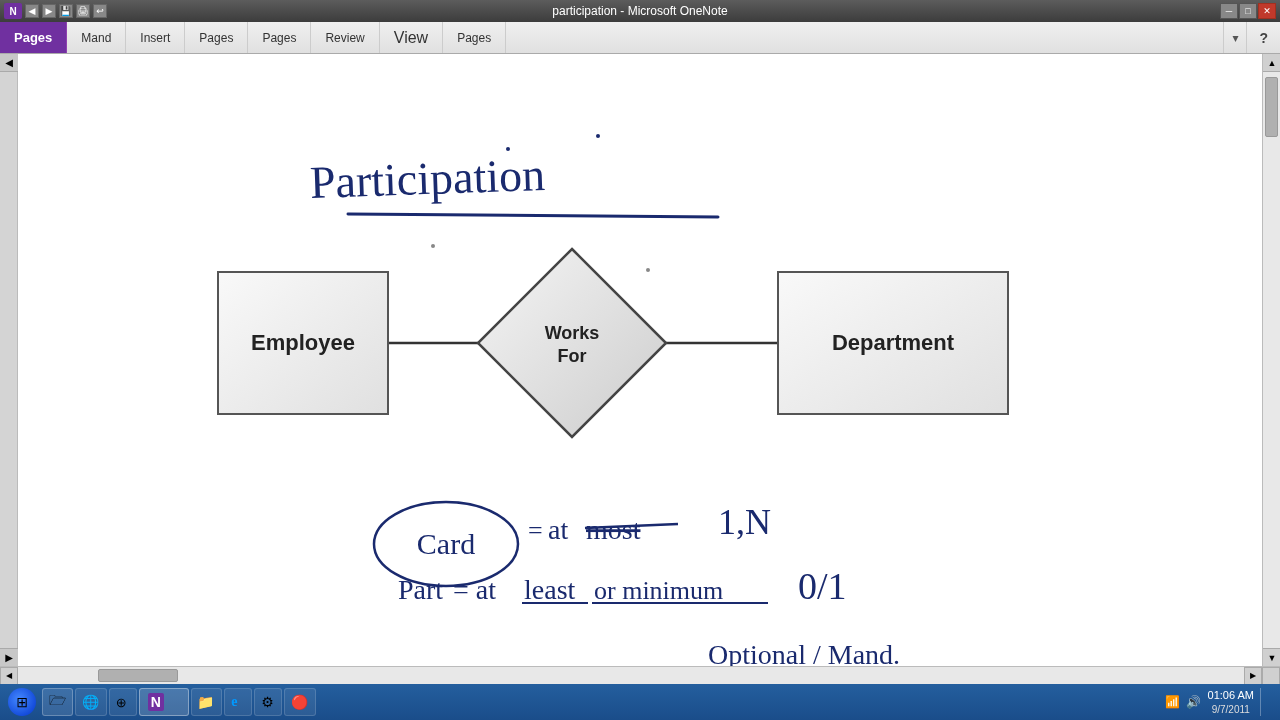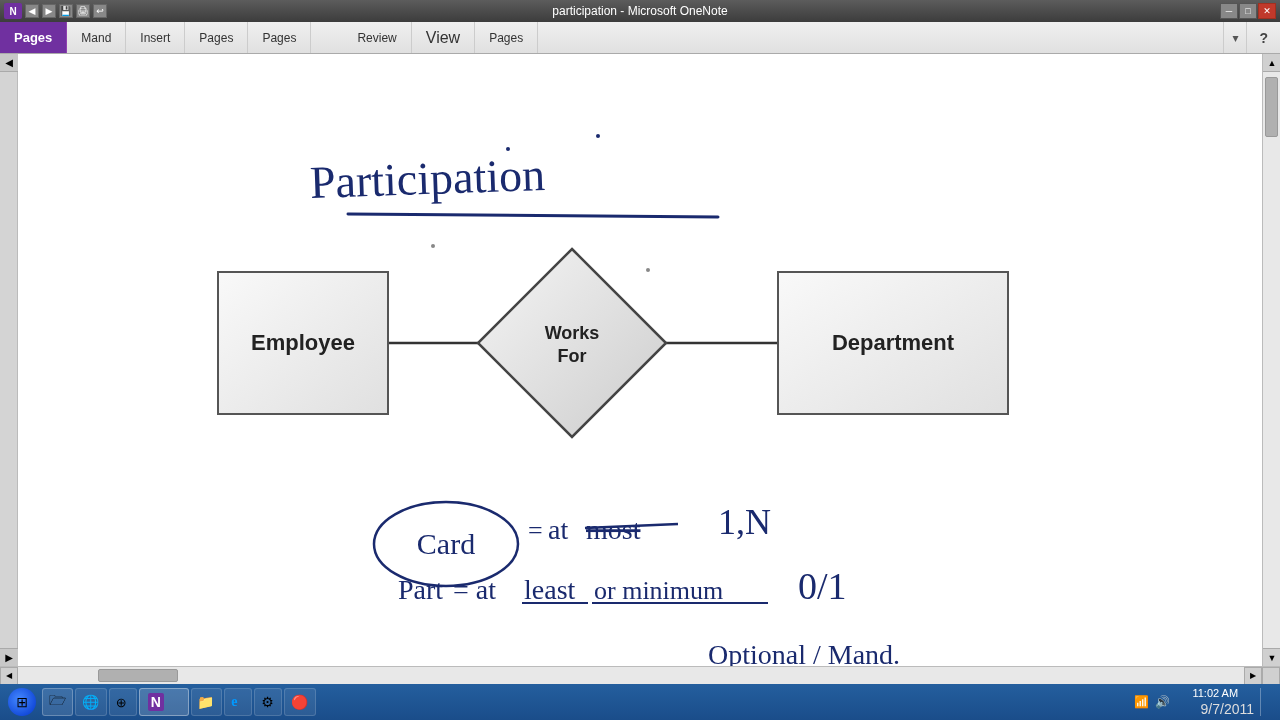--- a/index.html
+++ b/index.html
@@ -66,21 +66,21 @@
       <div style="width:14px;height:14px;background:#888;border:1px solid #666;display:flex;align-items:center;justify-content:center;font-size:9px;color:#fff;cursor:pointer;">↩</div>
     </div>
   </div>
 
   <div style="height:32px; background:linear-gradient(to bottom,#f0f0f0,#e0e0e0); border-bottom:1px solid #aaa; display:flex; align-items:stretch; flex-shrink:0;">
     <div style="padding:0 14px;display:flex;align-items:center;font-size:13px;background:#7030a0;color:#fff;font-weight:bold;cursor:pointer;border-right:1px solid #9040b0;">Pages</div>
     <div style="padding:0 14px;display:flex;align-items:center;font-size:12px;color:#333;cursor:pointer;border-right:1px solid #ccc;">Mand</div>
     <div style="padding:0 14px;display:flex;align-items:center;font-size:12px;color:#333;cursor:pointer;border-right:1px solid #ccc;text-align:right;">Insert</div>
     <div style="padding:0 14px;display:flex;align-items:center;font-size:12px;color:#333;cursor:pointer;border-right:1px solid #ccc;">Pages</div>
     <div style="padding:0 14px;display:flex;align-items:center;font-size:12px;color:#333;cursor:pointer;border-right:1px solid #ccc;">Pages</div>
-    <div style="padding:0 14px;display:flex;align-items:center;font-size:12px;color:#333;cursor:pointer;border-right:1px solid #ccc;margin-left:32px;">Review</div>
+    <div style="padding:0 14px;display:flex;align-items:center;font-size:12px;color:#333;cursor:pointer;border-right:1px solid #ccc;">Review</div>
     <div style="padding:0 14px;display:flex;align-items:center;font-size:16px;color:#333;cursor:pointer;border-right:1px solid #ccc;">View</div>
     <div style="padding:12px 14px;display:flex;align-items:center;font-size:12px;color:#333;cursor:pointer;border-right:1px solid #ccc;">Pages</div>
     <div style="flex:1;"></div>
     <div style="padding:0 8px;display:flex;align-items:center;font-size:12px;color:#555;cursor:pointer;border-left:1px solid #ccc;">▾</div>
     <div style="padding:0 12px;display:flex;align-items:center;font-size:14px;font-weight:bold;color:#444;cursor:pointer;border-left:1px solid #ccc;">?</div>
   </div>
 
   <div class="main-row" style="display:flex; flex:1; overflow:hidden;">
 
     <div style="width:18px; background:#d4d4d4; border-right:1px solid #bbb; display:flex; flex-direction:column; flex-shrink:0;">
@@ -216,20 +216,20 @@
     <div style="display:flex;align-items:center;padding:2px 6px;background:rgba(255,255,255,0.08);border:1px solid rgba(255,255,255,0.15);border-radius:3px;height:28px;gap:4px;cursor:pointer;min-width:28px;">
       <span style="font-size:14px;color:#cc0000;font-weight:bold;">🔴</span>
     </div>
 
     <div style="flex:1;"></div>
 
     <div style="display:flex;align-items:center;gap:6px;padding:0 8px;">
       <span style="font-size:12px;color:#ccc;">📶</span>
       <span style="font-size:12px;color:#ccc;">🔊</span>
       <div style="display:flex;flex-direction:column;align-items:center;cursor:pointer;">
-        <span style="font-size:11px;color:#fff;line-height:1.3;">11:02 AM</span>
-        <span style="font-size:14px;color:#ddd;line-height:1.3;margin-left:24px;">9/7/2011</span>
+        <span style="font-size:11px;color:#fff;line-height:1.3;">01:06 AM</span>
+        <span style="font-size:10px;color:#ddd;line-height:1.3;">9/7/2011</span>
       </div>
       <div style="width:8px;height:28px;border-left:1px solid rgba(255,255,255,0.3);cursor:pointer;"></div>
     </div>
   </div>
 
 </div>
 
 </body></html>

